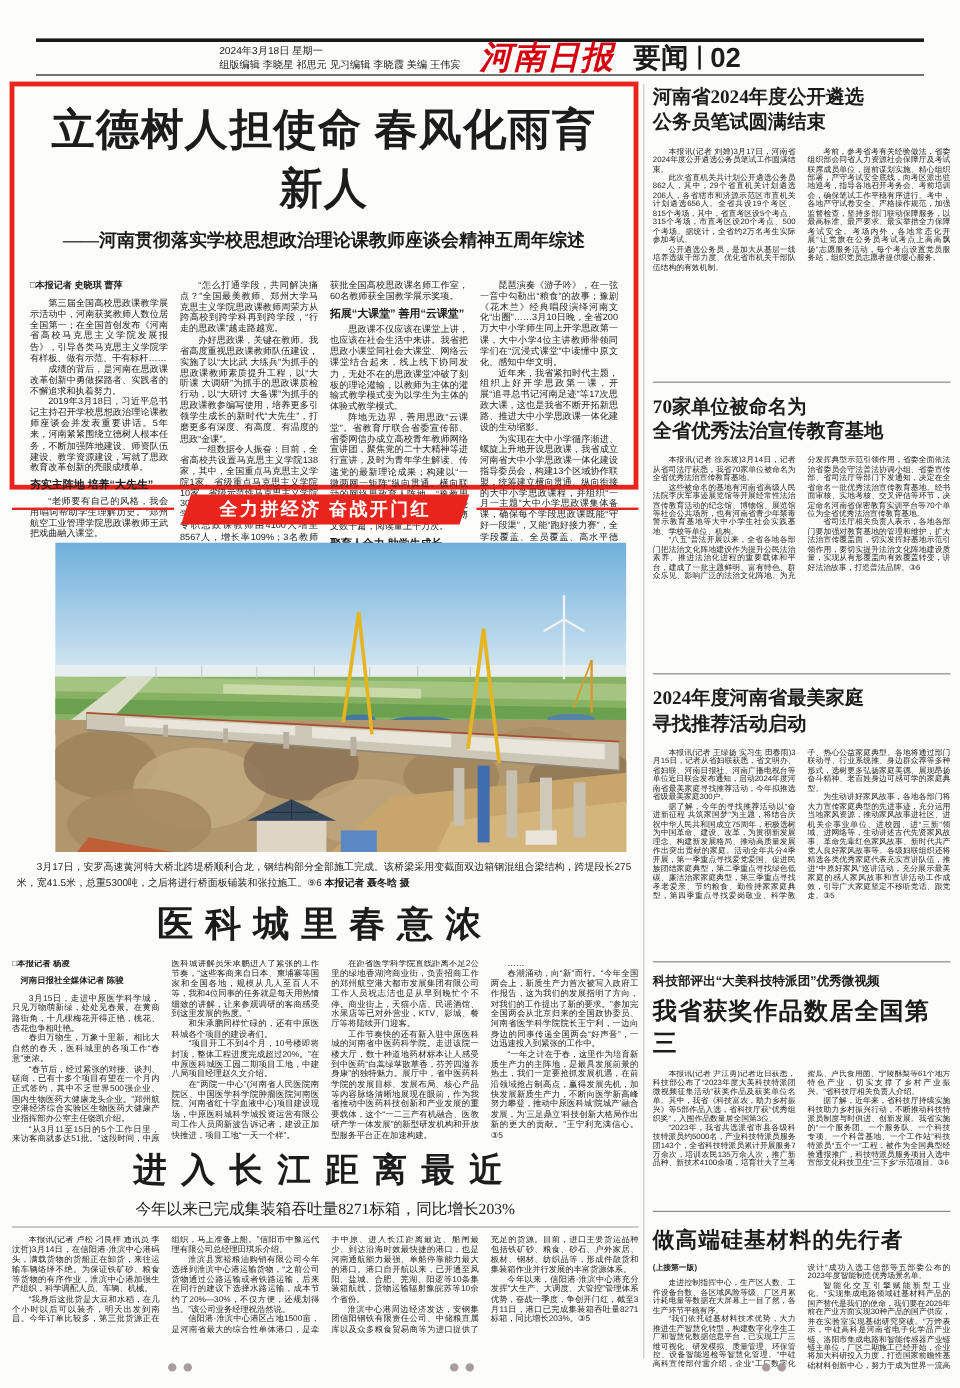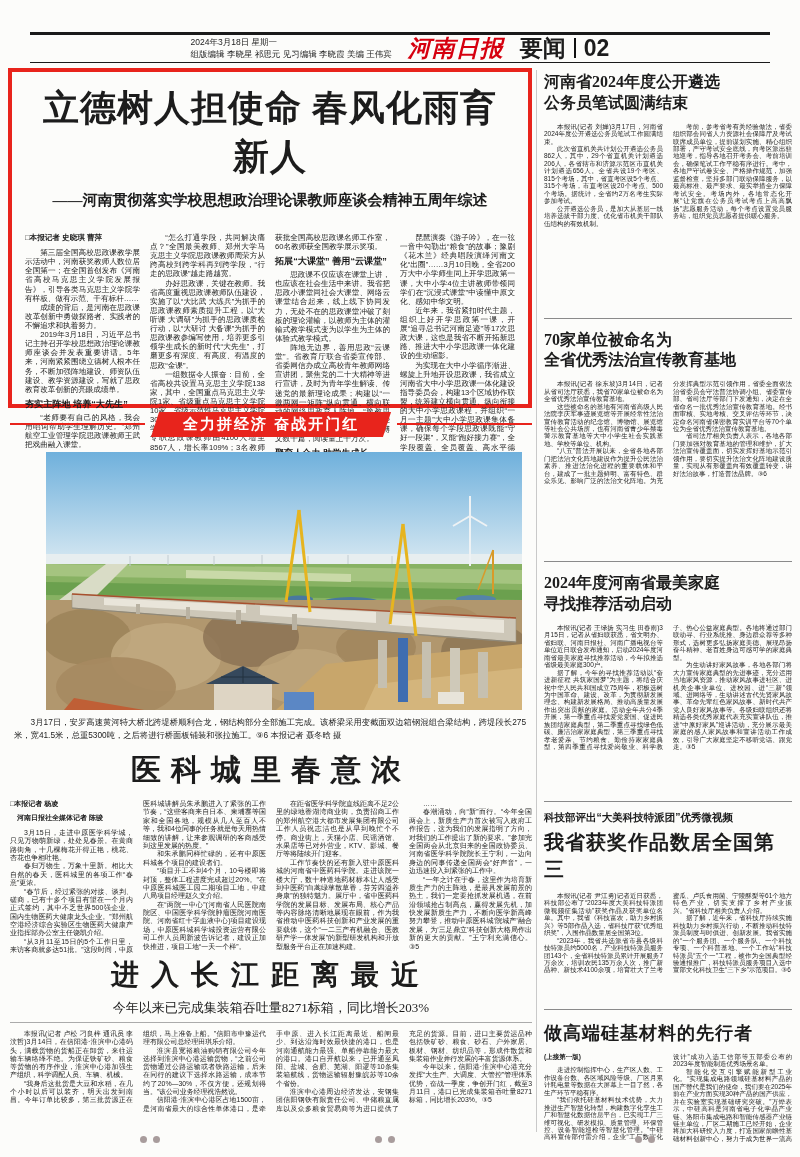--- a/index.html
+++ b/index.html
@@ -3,41 +3,41 @@
 <meta charset="utf-8">
 <style>
   html,body{margin:0;padding:0;background:#e8e8e8;}
   .page{position:relative;width:800px;height:1157px;margin:0 auto;background:#fcfcfa;overflow:hidden;
         font-family:"Liberation Sans","DejaVu Sans",sans-serif;color:#1c1c1c;}
   .rule{position:absolute;background:#1a1a1a;}
   .rule.top{left:30px;width:740px;height:3px;top:32px;}
   .rule.sub{left:30px;width:740px;height:1px;top:62px;}
   .header{position:absolute;top:35px;left:0;width:100%;height:26px;display:flex;justify-content:center;align-items:center;gap:16px;}
   .date-block{text-align:left;font-size:8.5px;line-height:1.45;color:#222;}
-  .masthead{font-family:"Liberation Serif","DejaVu Serif",serif;font-style:italic;font-weight:bold;font-size:23px;color:#d6000f;letter-spacing:1px;}
+  .masthead{font-family:"Liberation Serif","DejaVu Serif",serif;font-style:italic;font-weight:bold;font-size:27px;color:#d6000f;letter-spacing:1px;}
   .section{display:flex;align-items:center;gap:8px;font-weight:bold;font-size:23px;}
   .secbar{width:2px;height:20px;background:#111;display:inline-block;}
   
   .lead{position:absolute;left:8px;top:68px;width:524px;height:340px;border:4px solid #e8241c;background:#fcfcfa;box-sizing:border-box;padding:8px 13px;}
   .lead-headline{font-family:"Liberation Serif","DejaVu Serif",serif;font-weight:bold;font-size:36px;text-align:center;letter-spacing:1px;margin-top:4px;}
   .lead-sub{font-family:"Liberation Serif","DejaVu Serif",serif;font-weight:bold;font-size:15px;text-align:center;margin-top:9px;}
   .lead-body{margin-top:23px;height:230px;column-count:4;column-gap:10px;font-size:7.6px;line-height:1.2;text-align:justify;overflow:hidden;}
   .blk-p{margin:0;text-indent:2em;}
   .blk-h{margin:5px 0 3px;font-weight:bold;font-size:1.2em;text-indent:0;}
   .blk-by{margin:0 0 6px;font-weight:bold;text-indent:0;}
   
   .banner{position:absolute;left:10px;top:412px;width:522px;height:24px;display:flex;align-items:center;}
   .banner-line{flex:1;height:2px;background:#e8241c;}
   .banner-box{background:#e8241c;color:#fff;font-weight:bold;font-size:15px;padding:3px 28px;transform:skewX(-18deg);margin:0 10px;}
   .banner-box span{display:inline-block;transform:skewX(18deg);letter-spacing:2px;}
   
   .photo{position:absolute;left:46px;top:452px;width:476px;height:258px;}
   .photo svg{display:block;}
   .photo-caption{position:absolute;left:14px;top:716px;width:512px;font-size:8.3px;line-height:1.55;text-align:justify;text-indent:2em;}
-  .photo-caption b{font-weight:normal;}
+  .photo-caption b{font-weight:bold;}
   
   .med{position:absolute;left:10px;top:750px;width:522px;}
   .med-headline{font-family:"Liberation Serif","DejaVu Serif",serif;font-weight:bold;font-size:30px;text-align:center;letter-spacing:10px;}
   .med-body{margin-top:9px;height:160px;column-count:4;column-gap:10px;font-size:7px;line-height:1.2;text-align:justify;overflow:hidden;}
   
   .port{position:absolute;left:10px;top:956px;width:522px;}
   .port-headline{font-family:"Liberation Serif","DejaVu Serif",serif;font-weight:bold;font-size:28px;text-align:center;letter-spacing:12px;}
   .port-sub{font-family:"Liberation Serif","DejaVu Serif",serif;font-size:13px;text-align:center;margin-top:5px;}
   .port-rule{height:1px;background:#aaa;margin-top:5px;}
   .port-body{margin-top:7px;height:112px;column-count:4;column-gap:10px;font-size:6.9px;line-height:1.2;text-align:justify;overflow:hidden;}

